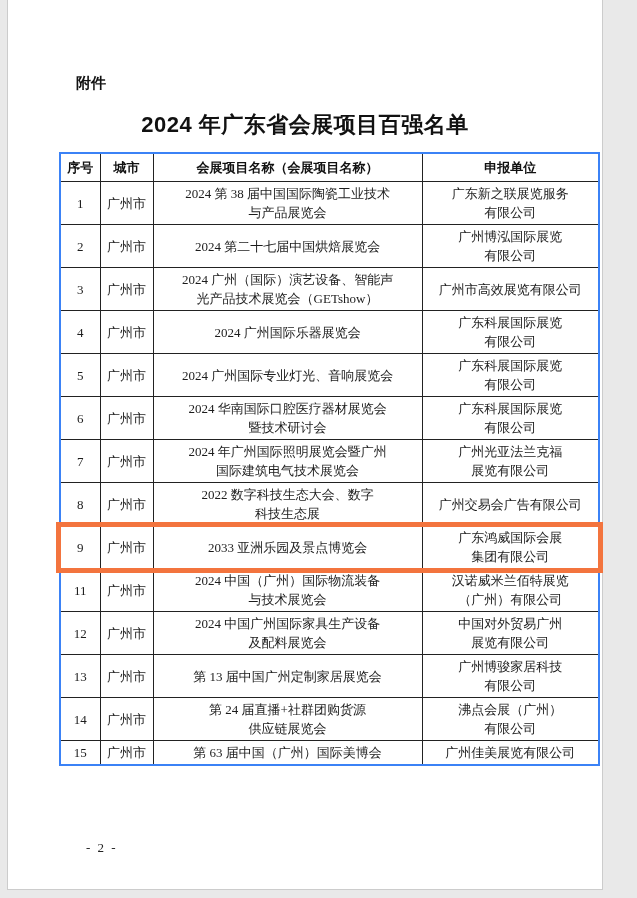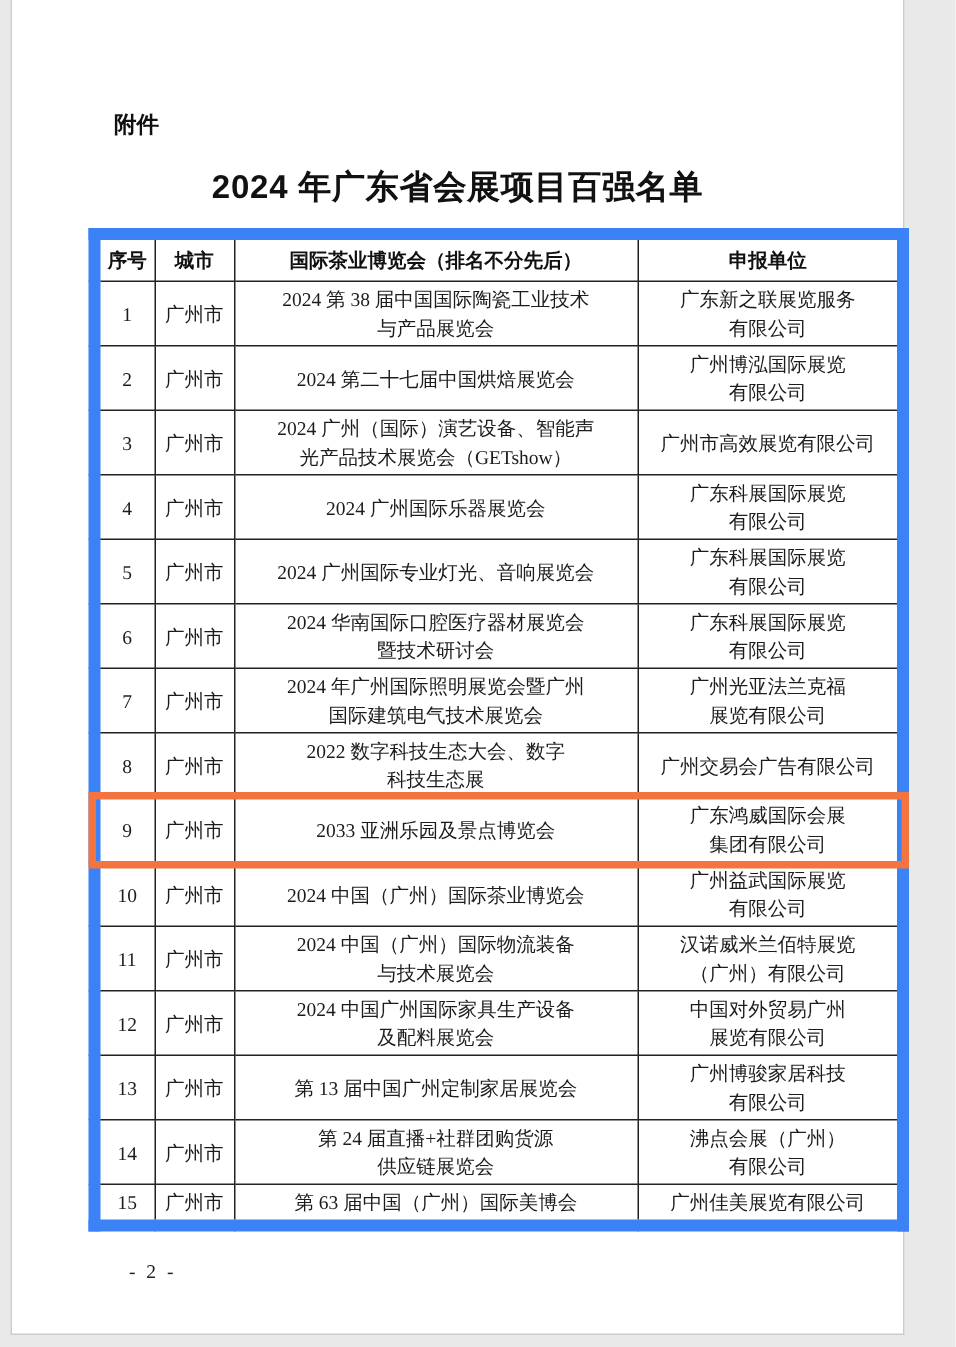--- a/index.html
+++ b/index.html
@@ -48,21 +48,21 @@
   table.list col.c-unit{width:177px;}
   table.list th, table.list td{
     border:1px solid #222;
     text-align:center;
     vertical-align:middle;
     font-size:13px;
     line-height:19px;
     padding:2px 2px;
     overflow:hidden;
   }
-  table.list{border:8px solid #3b82f6;}
+  table.list{border:2px solid #3b82f6;}
   table.list th{
     font-family:"Liberation Sans","DejaVu Sans",sans-serif;
     font-weight:bold;
     font-size:13px;
     padding:4px 2px;
     color:#111;
   }
   td.cell-name, td.cell-unit{white-space:pre-line;}
   tr.highlight{
     outline:5px solid var(--hl);
@@ -95,21 +95,21 @@
     <colgroup>
       <col class="c-no">
         <col class="c-city">
         <col class="c-name">
         <col class="c-unit">
     </colgroup>
     <thead>
       <tr>
         <th>序号</th>
         <th>城市</th>
-        <th>国际茶业博览会（排名不分先后）</th>
+        <th>会展项目名称（会展项目名称）</th>
         <th>申报单位</th>
       </tr>
     </thead>
     <tbody>
         <tr>
       <td class="cell-no">1</td>
       <td class="cell-city">广州市</td>
       <td class="cell-name">2024 第 38 届中国国际陶瓷工业技术
 与产品展览会</td>
       <td class="cell-unit">广东新之联展览服务
@@ -167,27 +167,20 @@
       <td class="cell-unit">广州交易会广告有限公司</td>
     </tr>
         <tr class="highlight">
       <td class="cell-no">9</td>
       <td class="cell-city">广州市</td>
       <td class="cell-name">2033 亚洲乐园及景点博览会</td>
       <td class="cell-unit">广东鸿威国际会展
 集团有限公司</td>
     </tr>
         <tr>
-      <td class="cell-no">10</td>
-      <td class="cell-city">广州市</td>
-      <td class="cell-name">2024 中国（广州）国际茶业博览会</td>
-      <td class="cell-unit">广州益武国际展览
-有限公司</td>
-    </tr>
-        <tr>
       <td class="cell-no">11</td>
       <td class="cell-city">广州市</td>
       <td class="cell-name">2024 中国（广州）国际物流装备
 与技术展览会</td>
       <td class="cell-unit">汉诺威米兰佰特展览
 （广州）有限公司</td>
     </tr>
         <tr>
       <td class="cell-no">12</td>
       <td class="cell-city">广州市</td>

